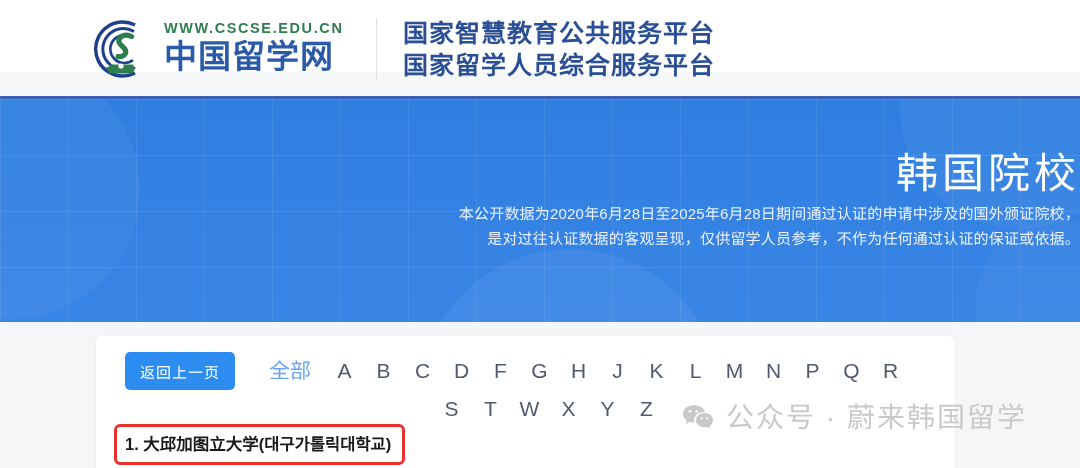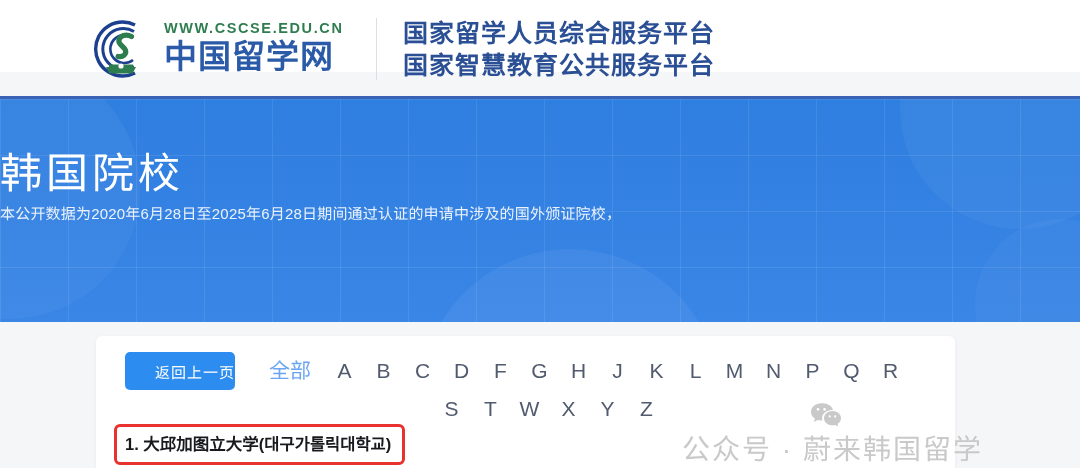--- a/index.html
+++ b/index.html
@@ -135,21 +135,21 @@
   }
   .circle-right2 {
     width: 170px; height: 170px;
     left: 975px; top: 120px;
     background: rgba(255,255,255,0.035);
   }
   .banner-content {
     position: absolute;
     left: 0; top: 0;
     width: 1080px;
-    text-align: left;
+    text-align: right;
   }
   .banner-title {
     margin-top: 48px;
     font-size: 42px;
     line-height: 54px;
     color: #ffffff;
     letter-spacing: 4px;
     font-weight: normal;
   }
   .banner-desc {
@@ -187,21 +187,20 @@
     height: 38px;
     background: #2d8cf0;
     color: #ffffff;
     border: none;
     border-radius: 5px;
     font-size: 15px;
     letter-spacing: 1px;
     font-family: inherit;
     cursor: pointer;
     padding: 0;
-    text-align: right;
   }
   .letters {
     position: absolute;
     left: 142px;
     top: 0;
     width: 700px;
   }
   .letter-line {
     height: 38px;
     display: flex;
@@ -250,21 +249,20 @@
   }
 
   
   .watermark {
     position: absolute;
     left: 682px;
     top: 402px;
     display: flex;
     align-items: center;
     pointer-events: none;
-    flex-direction: column;
   }
   .wm-icon {
     width: 32px;
     height: 28px;
     flex: 0 0 32px;
     margin-right: 12px;
   }
   .wm-text {
     font-size: 28px;
     line-height: 32px;
@@ -303,38 +301,39 @@
           <div class="logo-url">WWW.CSCSE.EDU.CN</div>
           <svg class="logo-cn" viewBox="0 0 188 40">
             <text x="0" y="31" font-family="'DejaVu Serif','Liberation Serif',serif" font-size="33" font-weight="bold" fill="#2a5aa8" letter-spacing="1">中国留学网</text>
           </svg>
         </div>
       </div>
 
       <div class="header-divider"></div>
 
       <div class="header-titles">
+        <div class="header-title-line">国家智慧教育公共服务平台</div>
         <div class="header-title-line">国家留学人员综合服务平台</div>
-        <div class="header-title-line">国家智慧教育公共服务平台</div>
       </div>
 
     </div>
   </div>
 
   <div class="banner">
     <div class="banner-grid"></div>
     <div class="banner-circle circle-left"></div>
     <div class="banner-circle circle-right"></div>
     <div class="banner-circle circle-right2"></div>
     <div class="banner-circle circle-center"></div>
 
     <div class="banner-content">
       <div class="banner-title">韩国院校</div>
       <div class="banner-desc">
         <div>本公开数据为2020年6月28日至2025年6月28日期间通过认证的申请中涉及的国外颁证院校，</div>
+        <div>是对过往认证数据的客观呈现，仅供留学人员参考，不作为任何通过认证的保证或依据。</div>
       </div>
     </div>
   </div>
 
   <div class="content-card">
 
     <div class="filter-row">
       <button class="back-button">返回上一页</button>
 
       <div class="letters">

